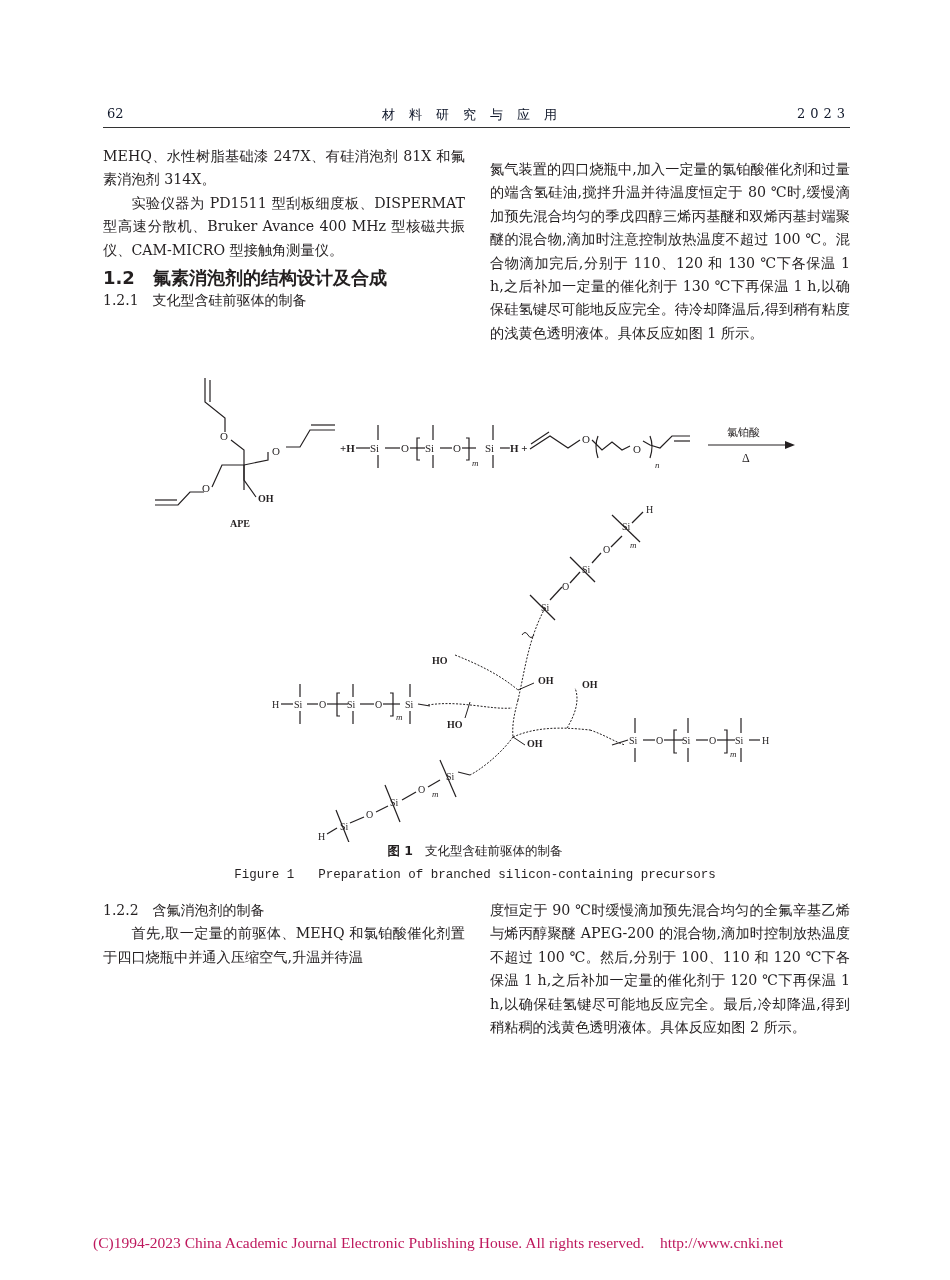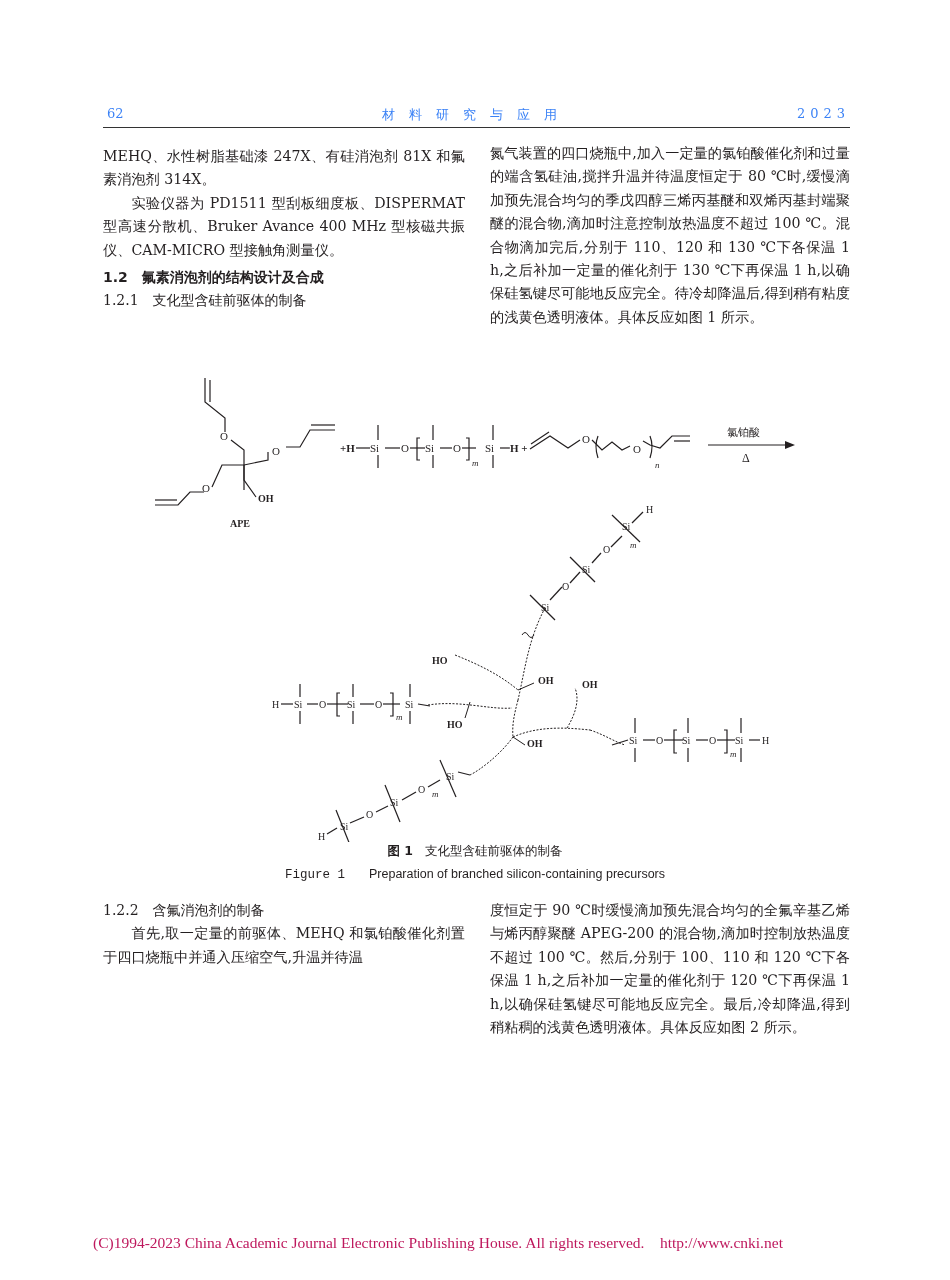--- a/index.html
+++ b/index.html
@@ -1,58 +1,58 @@
 <!DOCTYPE html>
 <html><head>
 <meta charset="utf-8">
 <style>
   html, body { margin: 0; padding: 0; background: #ffffff; }
   body { width: 950px; height: 1280px; position: relative; overflow: hidden;
          font-family: "DejaVu Serif", "Liberation Serif", serif; color: #231f20; }
   .header { position: absolute; left: 103px; top: 106px; width: 747px; height: 22px;
-            font-size: 13px; color: #3b82f6; }
+            font-size: 13px; color: #0f172a; }
   .header .pg { position: absolute; left: 4px; top: 0; }
   .header .jt { position: absolute; left: 0; right: 0; text-align: center; letter-spacing: 14px; top: 0; }
   .header .yr { position: absolute; right: 0; top: 0; letter-spacing: 5px; }
   .header-rule { position: absolute; left: 103px; top: 127px; width: 747px; height: 0; border-top: 1.2px solid #333; }
   .col { position: absolute; font-size: 14.2px; line-height: 23.4px; text-align: justify; }
   .col p { margin: 0; }
   .col .ind { text-indent: 2em; }
   .left { left: 103px; width: 362px; }
   .right { left: 490px; width: 360px; }
-  .sec { font-family: "DejaVu Sans", "Liberation Sans", sans-serif; font-weight: bold; font-size: 14px; }
+  .sec { font-family: "DejaVu Sans", "Liberation Sans", sans-serif; font-weight: bold; font-size: 18px; }
   .subsec { font-size: 14px; }
   .fig { position: absolute; left: 140px; top: 372px; width: 680px; height: 470px; }
   .fig svg { width: 100%; height: 100%; }
   .cap-cn { position: absolute; left: 0; width: 950px; top: 843px; text-align: center; font-size: 12.5px; }
   .cap-cn .lbl { font-family: "DejaVu Sans", "Liberation Sans", sans-serif; font-weight: bold; margin-right: 12px; }
   .cap-en { position: absolute; left: 0; width: 950px; top: 866px; text-align: center; font-size: 12.5px; }
   .cap-en .lbl { font-family: Liberation Mono, monospace; margin-right: 24px; }
-  .cap-en .txt { font-family: Liberation Sans, sans-serif; }
+  .cap-en .txt { font-family: Liberation Mono, monospace; }
   .footer { position: absolute; left: 93px; top: 1234px; font-family: "Liberation Serif", serif;
             font-size: 15.5px; color: #be185d; white-space: pre; }
 </style>
 </head>
 <body>
 
 <div class="header">
   <span class="pg">62</span>
   <span class="jt">材料研究与应用</span>
   <span class="yr">2023</span>
 </div>
 <div class="header-rule"></div>
 
 <div class="col left" style="top:145px;">
   <p>MEHQ、水性树脂基础漆 247X、有硅消泡剂 81X 和氟素消泡剂 314X。</p>
   <p class="ind">实验仪器为 PD1511 型刮板细度板、DISPERMAT 型高速分散机、Bruker Avance 400 MHz 型核磁共振仪、CAM-MICRO 型接触角测量仪。</p>
   <p class="sec" style="margin-top:4px;">1.2　氟素消泡剂的结构设计及合成</p>
   <p class="subsec">1.2.1　支化型含硅前驱体的制备</p>
 </div>
 
-<div class="col right" style="top:142px;">
+<div class="col right" style="top:158px;">
   <p>氮气装置的四口烧瓶中,加入一定量的氯铂酸催化剂和过量的端含氢硅油,搅拌升温并待温度恒定于 80 ℃时,缓慢滴加预先混合均匀的季戊四醇三烯丙基醚和双烯丙基封端聚醚的混合物,滴加时注意控制放热温度不超过 100 ℃。混合物滴加完后,分别于 110、120 和 130 ℃下各保温 1 h,之后补加一定量的催化剂于 130 ℃下再保温 1 h,以确保硅氢键尽可能地反应完全。待冷却降温后,得到稍有粘度的浅黄色透明液体。具体反应如图 1 所示。</p>
 </div>
 
 <div class="fig">
   <svg viewBox="140 372 680 470" xmlns="http://www.w3.org/2000/svg" font-family="Liberation Serif, serif" font-size="11" fill="#231f20" stroke="#231f20" stroke-width="1.2">
 
     <g fill="none">
       <polyline points="205,378 205,402 225,418 225,432"></polyline>
       <line x1="210" y1="380" x2="210" y2="402"></line>
       <polyline points="231,440 244,450 244,490"></polyline>

